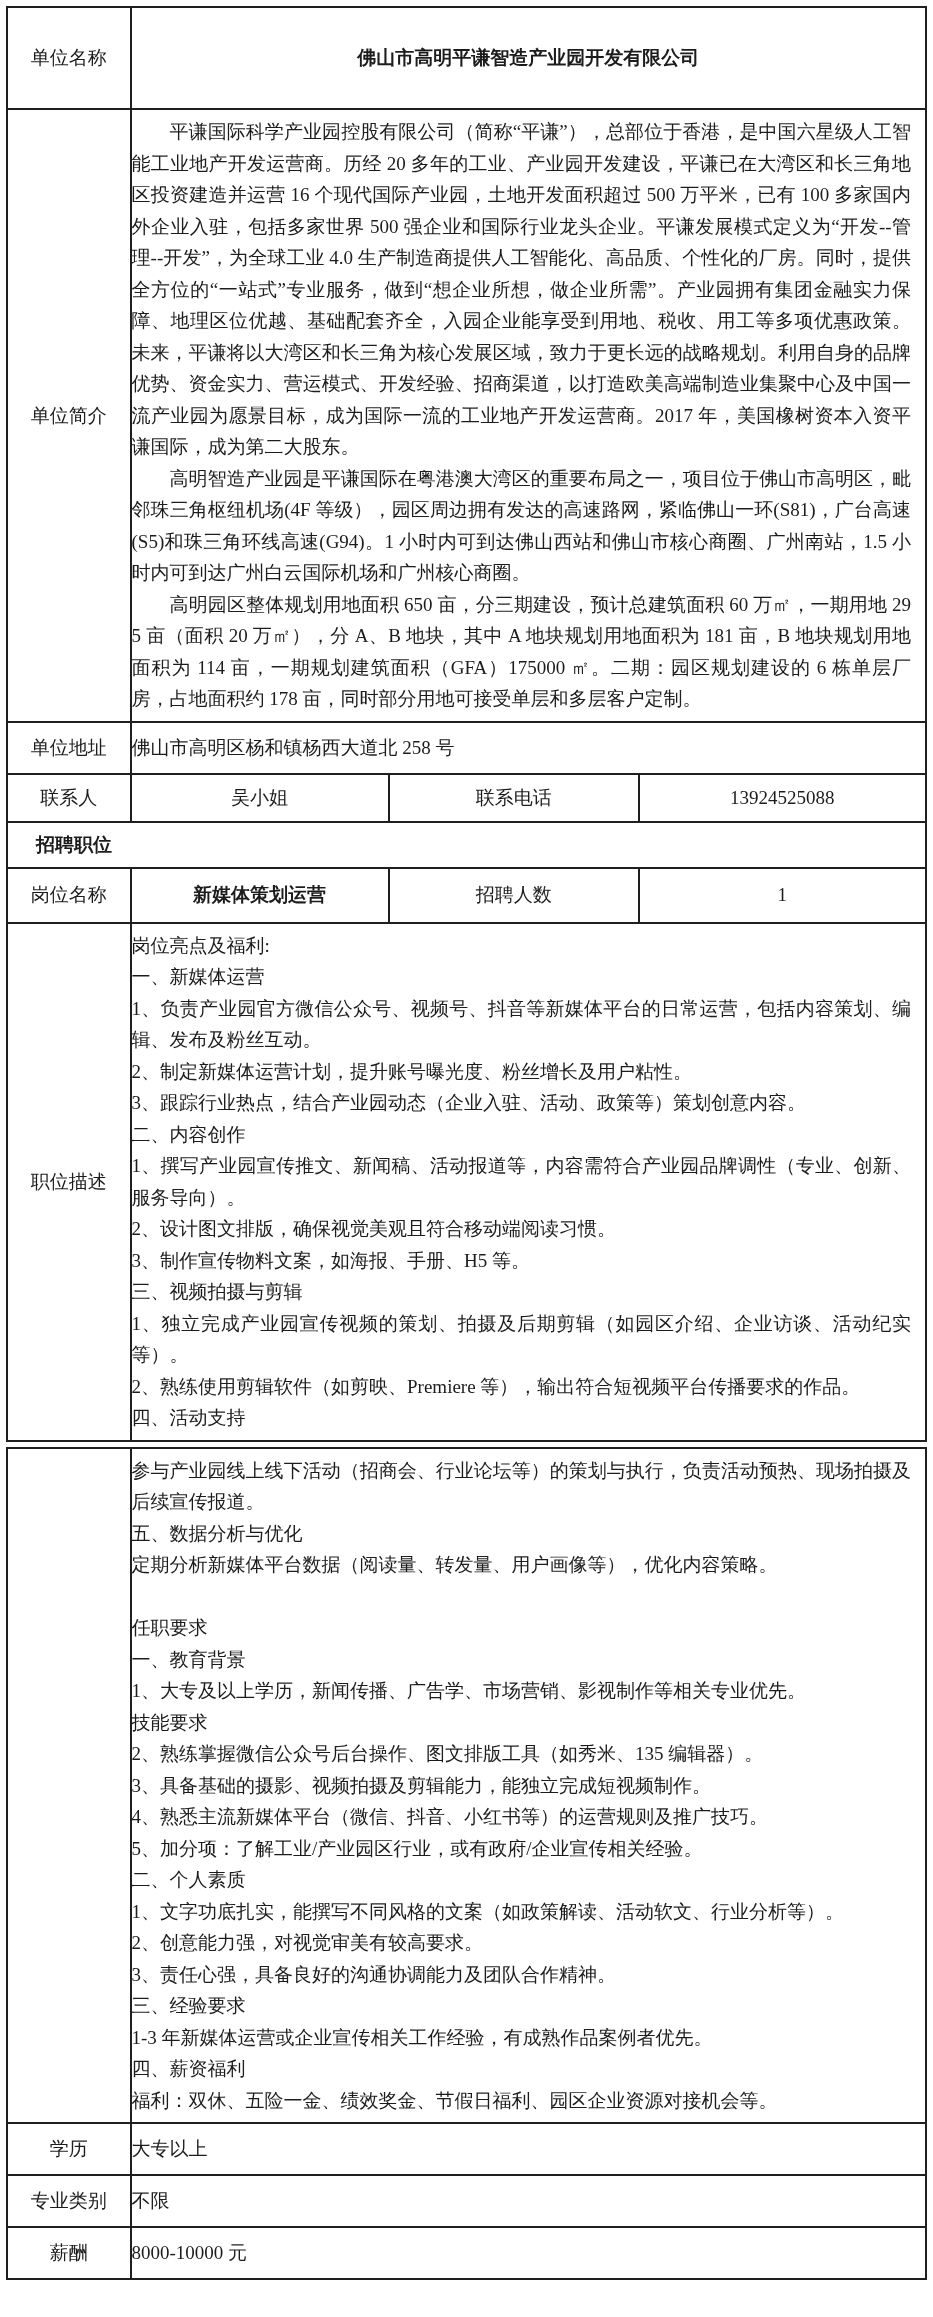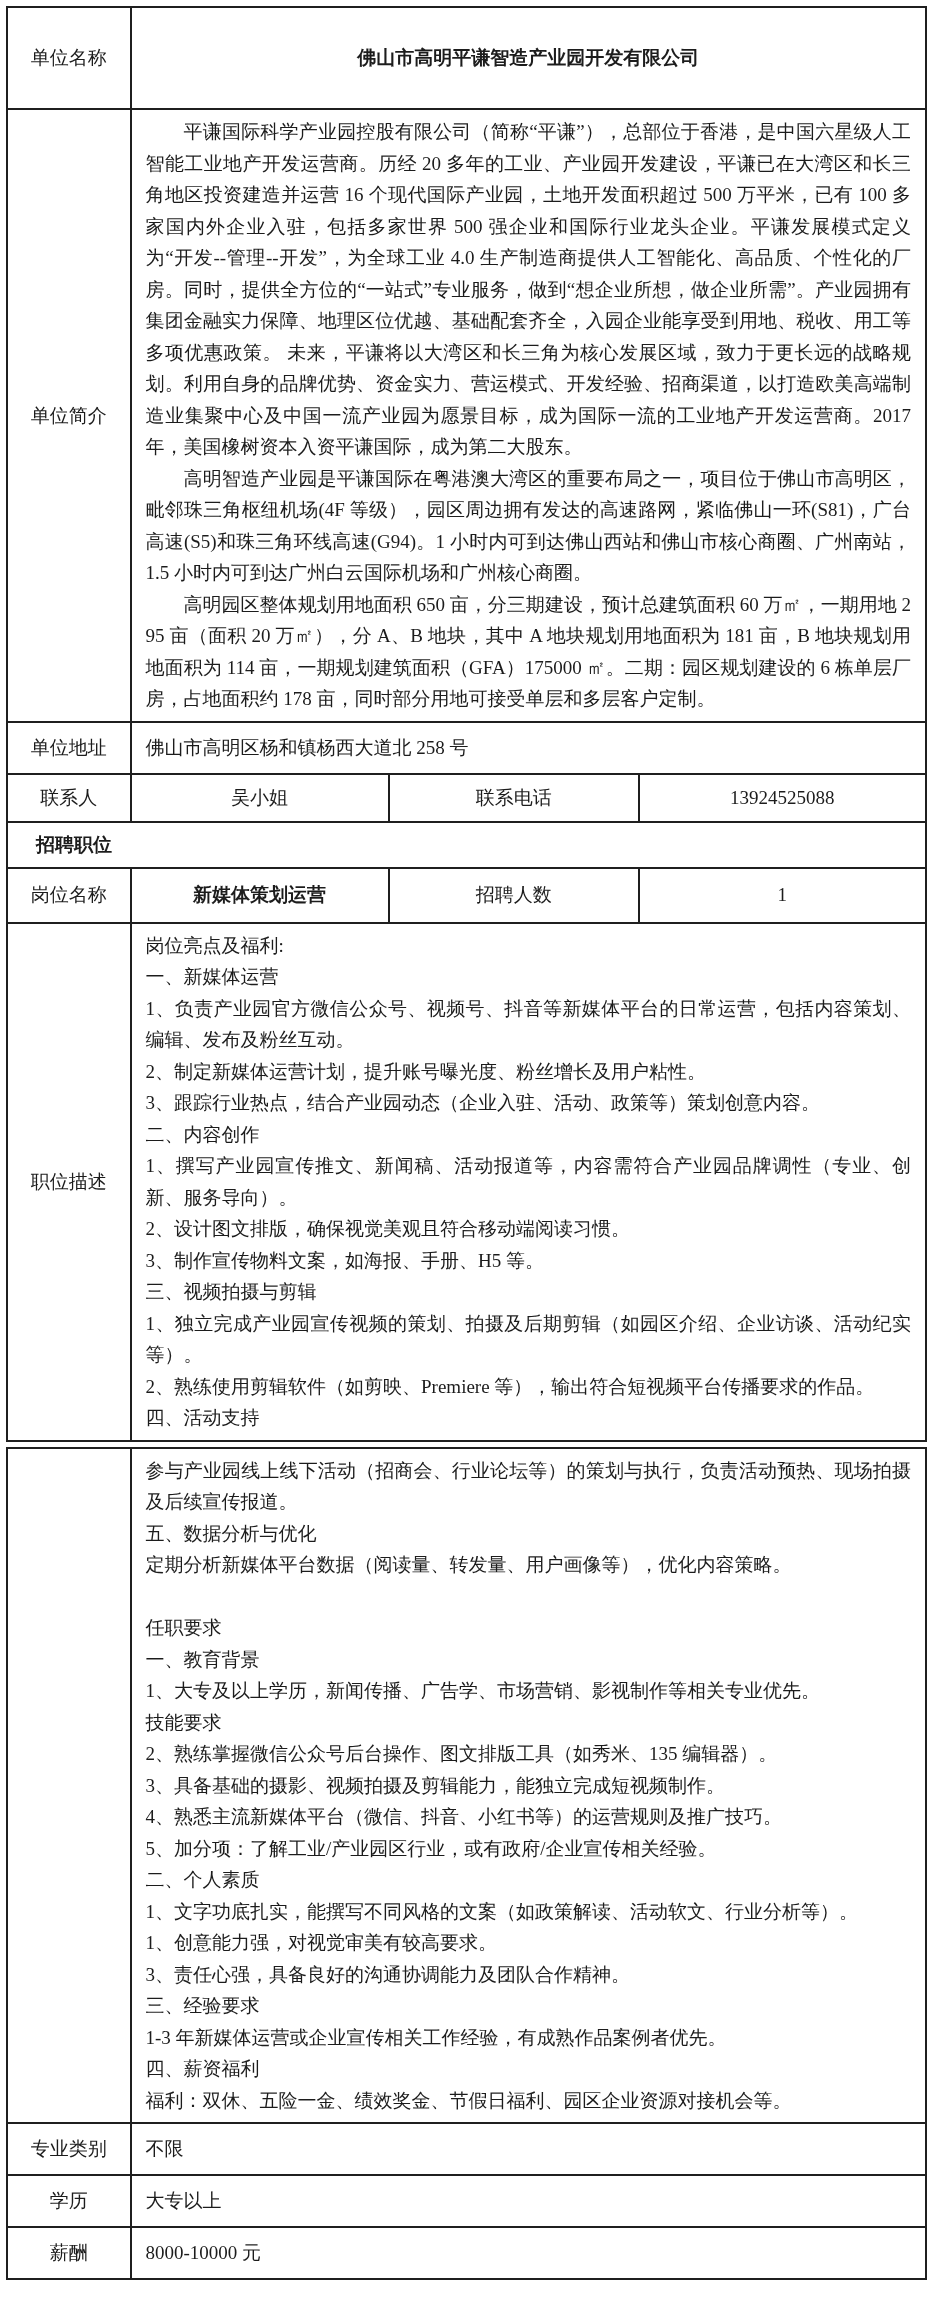--- a/index.html
+++ b/index.html
@@ -39,21 +39,21 @@
   col.c-d { width: 286px; }
 
   td.label {
     text-align: center;
     padding: 4px 4px;
   }
   td.center { text-align: center; }
   td.bold { font-weight: bold; }
   td.content {
     text-align: justify;
-    padding: 6px 14px 6px 14px;
+    padding: 6px 14px 6px 0;
     vertical-align: middle;
   }
   td.content-top { vertical-align: top; }
   .para { text-indent: 2em; }
   .line { min-height: 31.5px; }
   .line:empty::before { content: "\00a0"; }
   tr.h-title td { height: 92px; margin-left: 32px; }
   tr.h-small td { height: 38px; }
   tr.h-header td { height: 36px; }
   tr.h-pos td { height: 45px; }
@@ -146,35 +146,35 @@
             <div class="line">任职要求</div>
             <div class="line">一、教育背景</div>
             <div class="line">1、大专及以上学历，新闻传播、广告学、市场营销、影视制作等相关专业优先。</div>
             <div class="line">技能要求</div>
             <div class="line">2、熟练掌握微信公众号后台操作、图文排版工具（如秀米、135 编辑器）。</div>
             <div class="line">3、具备基础的摄影、视频拍摄及剪辑能力，能独立完成短视频制作。</div>
             <div class="line">4、熟悉主流新媒体平台（微信、抖音、小红书等）的运营规则及推广技巧。</div>
             <div class="line">5、加分项：了解工业/产业园区行业，或有政府/企业宣传相关经验。</div>
             <div class="line">二、个人素质</div>
             <div class="line">1、文字功底扎实，能撰写不同风格的文案（如政策解读、活动软文、行业分析等）。</div>
-            <div class="line">1、创意能力强，对视觉审美有较高要求。</div>
+            <div class="line">2、创意能力强，对视觉审美有较高要求。</div>
             <div class="line">3、责任心强，具备良好的沟通协调能力及团队合作精神。</div>
             <div class="line">三、经验要求</div>
             <div class="line">1-3 年新媒体运营或企业宣传相关工作经验，有成熟作品案例者优先。</div>
             <div class="line">四、薪资福利</div>
             <div class="line">福利：双休、五险一金、绩效奖金、节假日福利、园区企业资源对接机会等。</div>
           </td>
     </tr>
     <tr class="h-small">
+      <td class="label">学历</td>
+      <td class="content" colspan="3">大专以上</td>
+    </tr>
+    <tr class="h-small">
       <td class="label">专业类别</td>
       <td class="content" colspan="3">不限</td>
-    </tr>
-    <tr class="h-small">
-      <td class="label">学历</td>
-      <td class="content" colspan="3">大专以上</td>
     </tr>
     <tr class="h-small">
       <td class="label">薪酬</td>
       <td class="content" colspan="3">8000-10000 元</td>
     </tr>
   </tbody>
     </table>
 
 </div>
 

